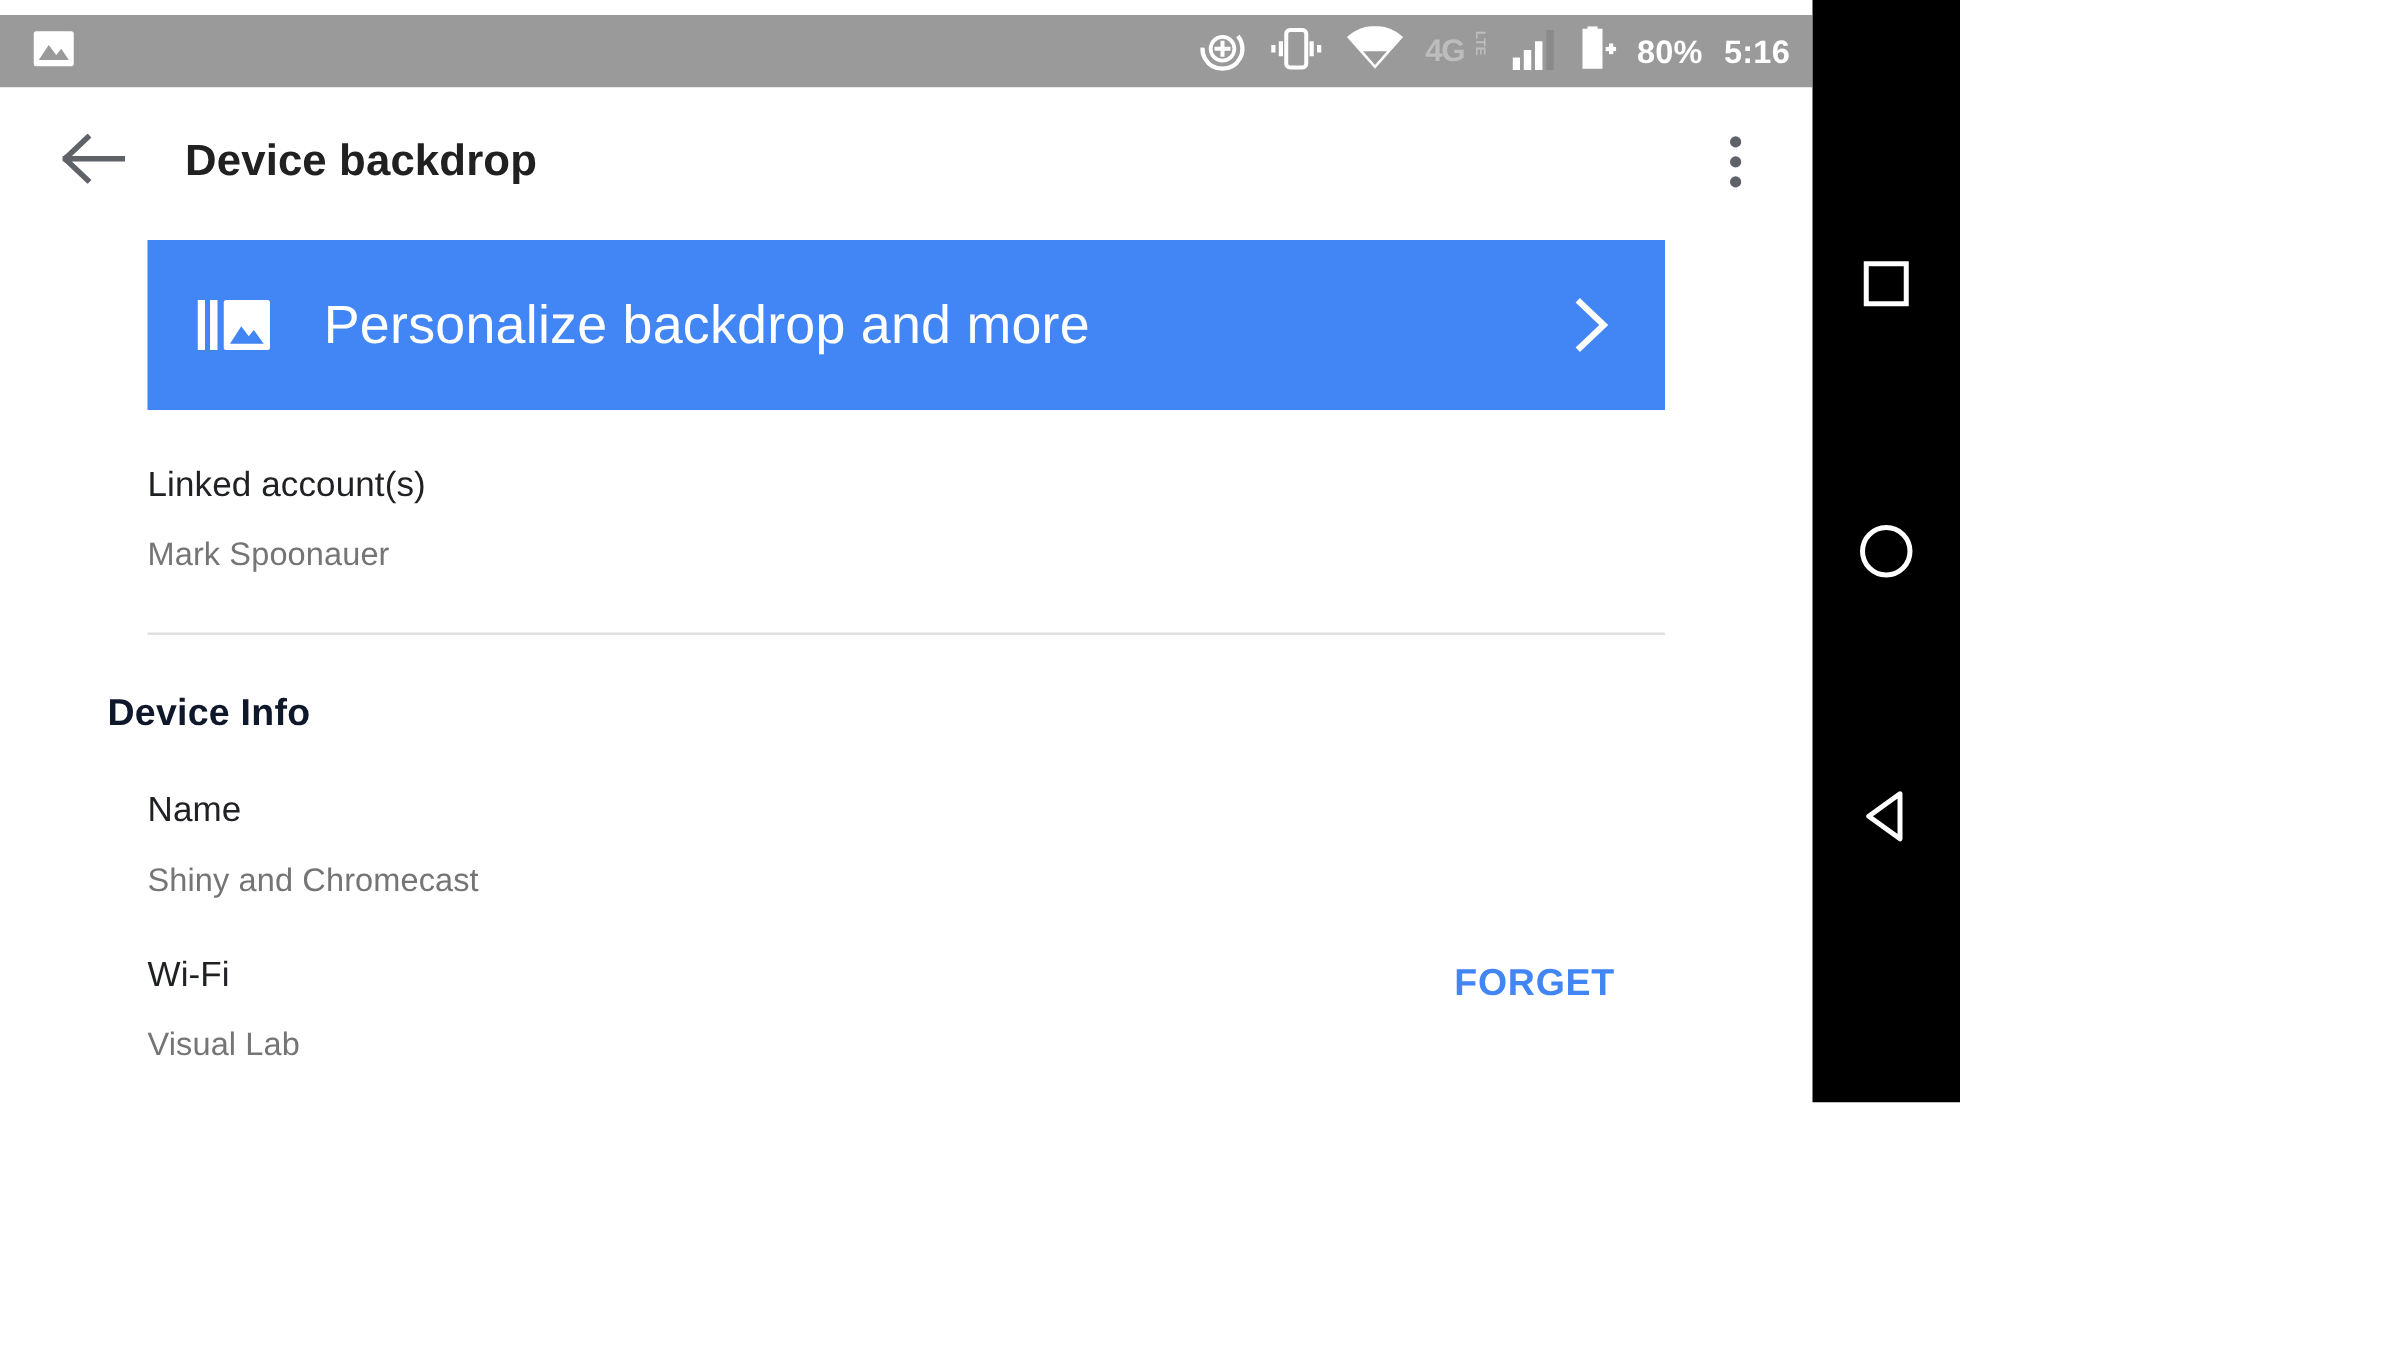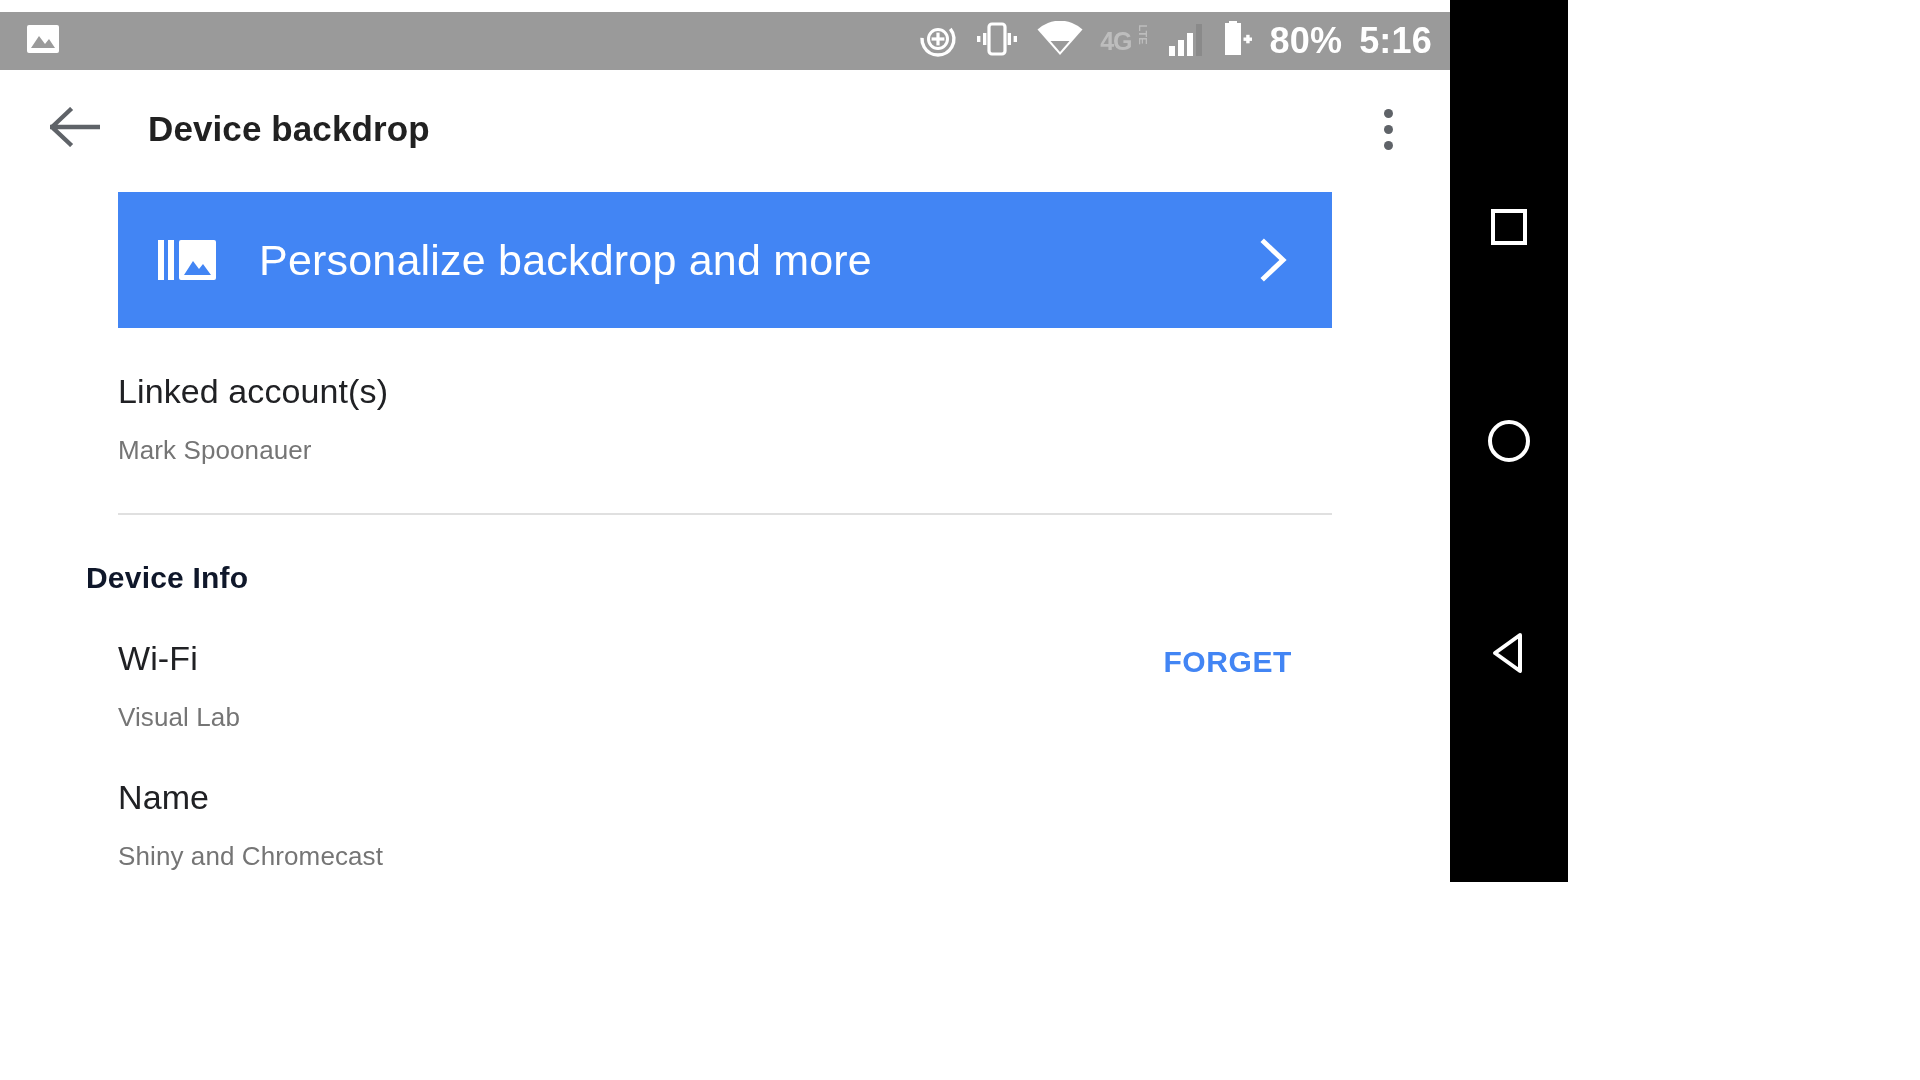--- a/index.html
+++ b/index.html
@@ -33,21 +33,21 @@
     padding:0 18px 0 26px;
   }
   #status-left { display:flex; align-items:center; gap:14px; }
   #status-right {
     margin-left:auto;
     display:flex; align-items:center; gap:17px;
   }
   .sb-icon { display:block; }
   .sb-text {
     color:#ffffff;
-    font-size:36px;
+    font-size:26px;
     font-weight:600;
     letter-spacing:0.2px;
     line-height:1;
     white-space:nowrap;
   }
   #net-label {
     color:#bdbdbd;
     font-size:25px;
     font-weight:700;
     line-height:1;
@@ -129,21 +129,21 @@
     width:40px; height:40px;
     display:flex; align-items:center; justify-content:center;
   }
 
   .list-row {
     padding:0 118px;
     position:relative;
   }
   .row-block { padding-top:44px; }
   .row-title {
-    font-size:34px;
+    font-size:28px;
     font-weight:400;
     color:#202124;
     line-height:1.15;
     letter-spacing:0.1px;
   }
   .row-sub {
     font-size:26px;
     font-weight:400;
     color:#757575;
     line-height:1.2;
@@ -325,33 +325,33 @@
         </div>
       </div>
 
       <div id="divider"></div>
 
       <div id="section-header">Device Info</div>
 
       <div class="list-row">
         <div class="row-block row-flex">
           <div class="row-texts">
+            <div class="row-title">Name</div>
+            <div class="row-sub">Shiny and Chromecast</div>
+          </div>
+        </div>
+      </div>
+
+      <div class="list-row">
+        <div class="row-block row-flex">
+          <div class="row-texts">
             <div class="row-title">Wi-Fi</div>
             <div class="row-sub">Visual Lab</div>
           </div>
           <div class="row-action">FORGET</div>
-        </div>
-      </div>
-
-      <div class="list-row">
-        <div class="row-block row-flex">
-          <div class="row-texts">
-            <div class="row-title">Name</div>
-            <div class="row-sub">Shiny and Chromecast</div>
-          </div>
         </div>
       </div>
 
     </div>
   </div>
 
   <div id="nav-bar">
 
     <div class="nav-btn" id="nav-recents">
       <span class="sq"></span>

